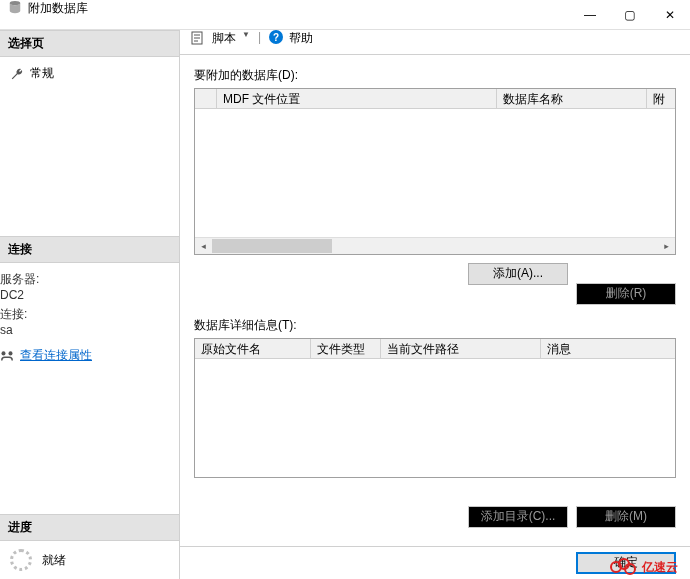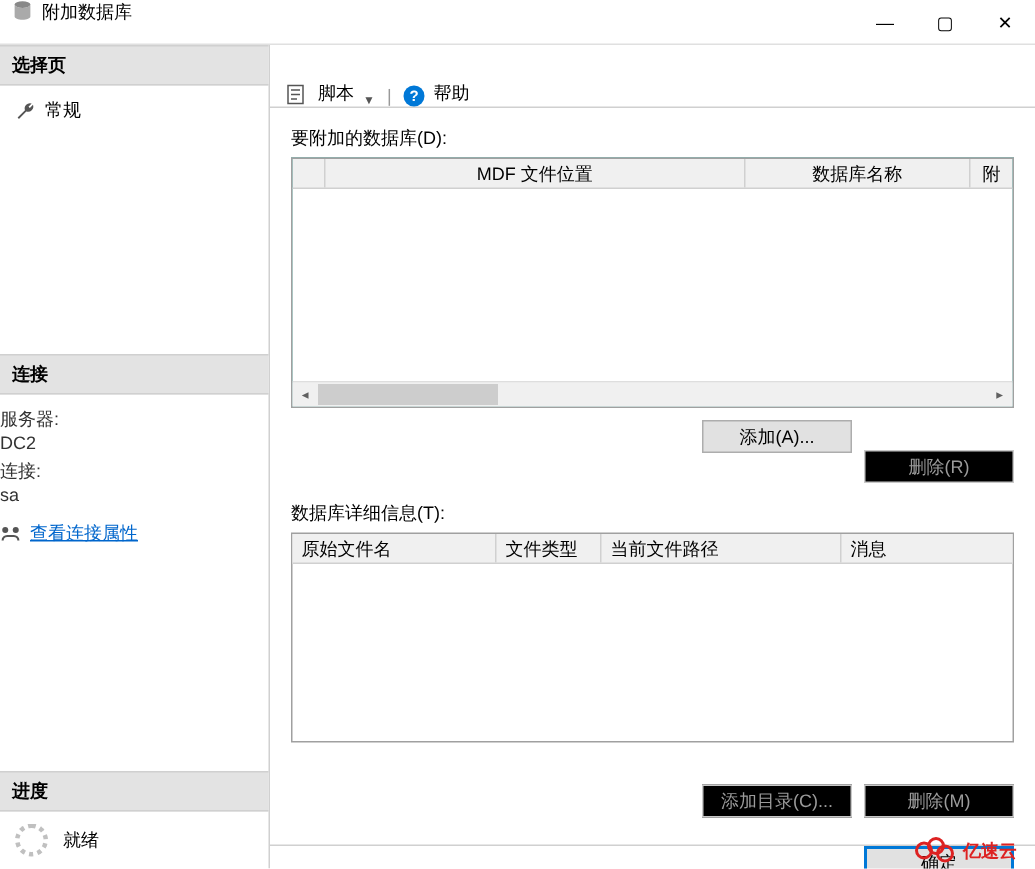--- a/index.html
+++ b/index.html
@@ -16,27 +16,27 @@
     .wrench-icon { width: 14px; height: 14px; }
     .conn-block { padding: 4px 0; }
     .conn-label { color: #333; margin-top: 4px; }
     .conn-val { color: #333; margin-bottom: 2px; }
     .link { color: #0066cc; text-decoration: underline; cursor: pointer; }
     .link-row { display: flex; align-items: center; gap: 6px; margin-top: 10px; }
     .spacer { flex: 1; }
     .progress-row { display: flex; align-items: center; gap: 10px; padding: 8px 10px; }
     .spin { width: 22px; height: 22px; border: 3px dotted #c0c0c0; border-radius: 50%; }
     .right-col { flex: 1; display: flex; flex-direction: column; }
-    .toolbar { height: 30px; display: flex; align-items: flex-end; gap: 6px; padding: 0 10px; border-bottom: 1px solid #d0d0d0; margin-top: 24px; }
+    .toolbar { height: 30px; display: flex; align-items: flex-start; gap: 6px; padding: 0 10px; border-bottom: 1px solid #d0d0d0; }
     .toolbar .sep { color: #999; margin: 0 2px; }
     .toolbar .drop { font-size: 8px; color: #555; }
     .help-ic { width: 14px; height: 14px; border-radius: 50%; background: #0078d7; color: #fff; display: inline-flex; align-items: center; justify-content: center; font-size: 10px; font-weight: bold; }
     .right-body { flex: 1; padding: 12px 14px 6px 14px; display: flex; flex-direction: column; }
     .field-label { margin-bottom: 4px; }
-    .grid { border: 1px solid #a0a0a0; background: #0f766e; flex-shrink: 0; text-align: center; }
+    .grid { border: 1px solid #a0a0a0; background: #fca5a5; flex-shrink: 0; }
     .grid .ghead { background: #f0f0f0; display: flex; height: 20px; border-bottom: 1px solid #d0d0d0; }
     .grid .ghead .gcol { padding: 2px 6px; border-right: 1px solid #d0d0d0; overflow: hidden; white-space: nowrap; }
     .grid-body { height: 128px; background: #fff; }
     .hscroll { height: 17px; background: #f0f0f0; border-top: 1px solid #dedede; display: flex; align-items: stretch; }
     .hscroll .arrow { width: 17px; display: flex; align-items: center; justify-content: center; color: #606060; background:#f0f0f0; font-size: 9px;}
     .hscroll .track { flex: 1; background: #f0f0f0; position: relative; }
     .hscroll .thumb { position: absolute; left: 0; top: 1px; bottom: 1px; width: 120px; background: #cdcdcd; }
     .btn-row { display: flex; justify-content: flex-end; gap: 8px; margin: 8px 0 12px 0; }
     .btn { min-width: 100px; height: 22px; background: #e1e1e1; border: 1px solid #adadad; display: inline-flex; align-items: center; justify-content: center; padding: 0 10px; cursor: pointer; }
     .btn.disabled { color: #9b9b9b; background:#000000; border-color:#c8c8c8; cursor: default; margin-top: 20px; }
@@ -139,21 +139,21 @@
         </div>
       </div>
       <div class="btn-row">
         <div class="btn">添加(A)...</div>
         <div class="btn disabled">删除(R)</div>
       </div>
 
       <div class="field-label">数据库详细信息(T):</div>
       <div class="grid2">
         <div class="ghead">
-          <div class="gcol" style="width:136px">原始文件名</div>
+          <div class="gcol" style="width:116px">原始文件名</div>
           <div class="gcol" style="width:70px">文件类型</div>
           <div class="gcol" style="width:160px">当前文件路径</div>
           <div class="gcol" style="flex:1;border-right:none">消息</div>
         </div>
       </div>
       <div class="btn-row">
         <div class="btn disabled">添加目录(C)...</div>
         <div class="btn disabled">删除(M)</div>
       </div>
     </div>

